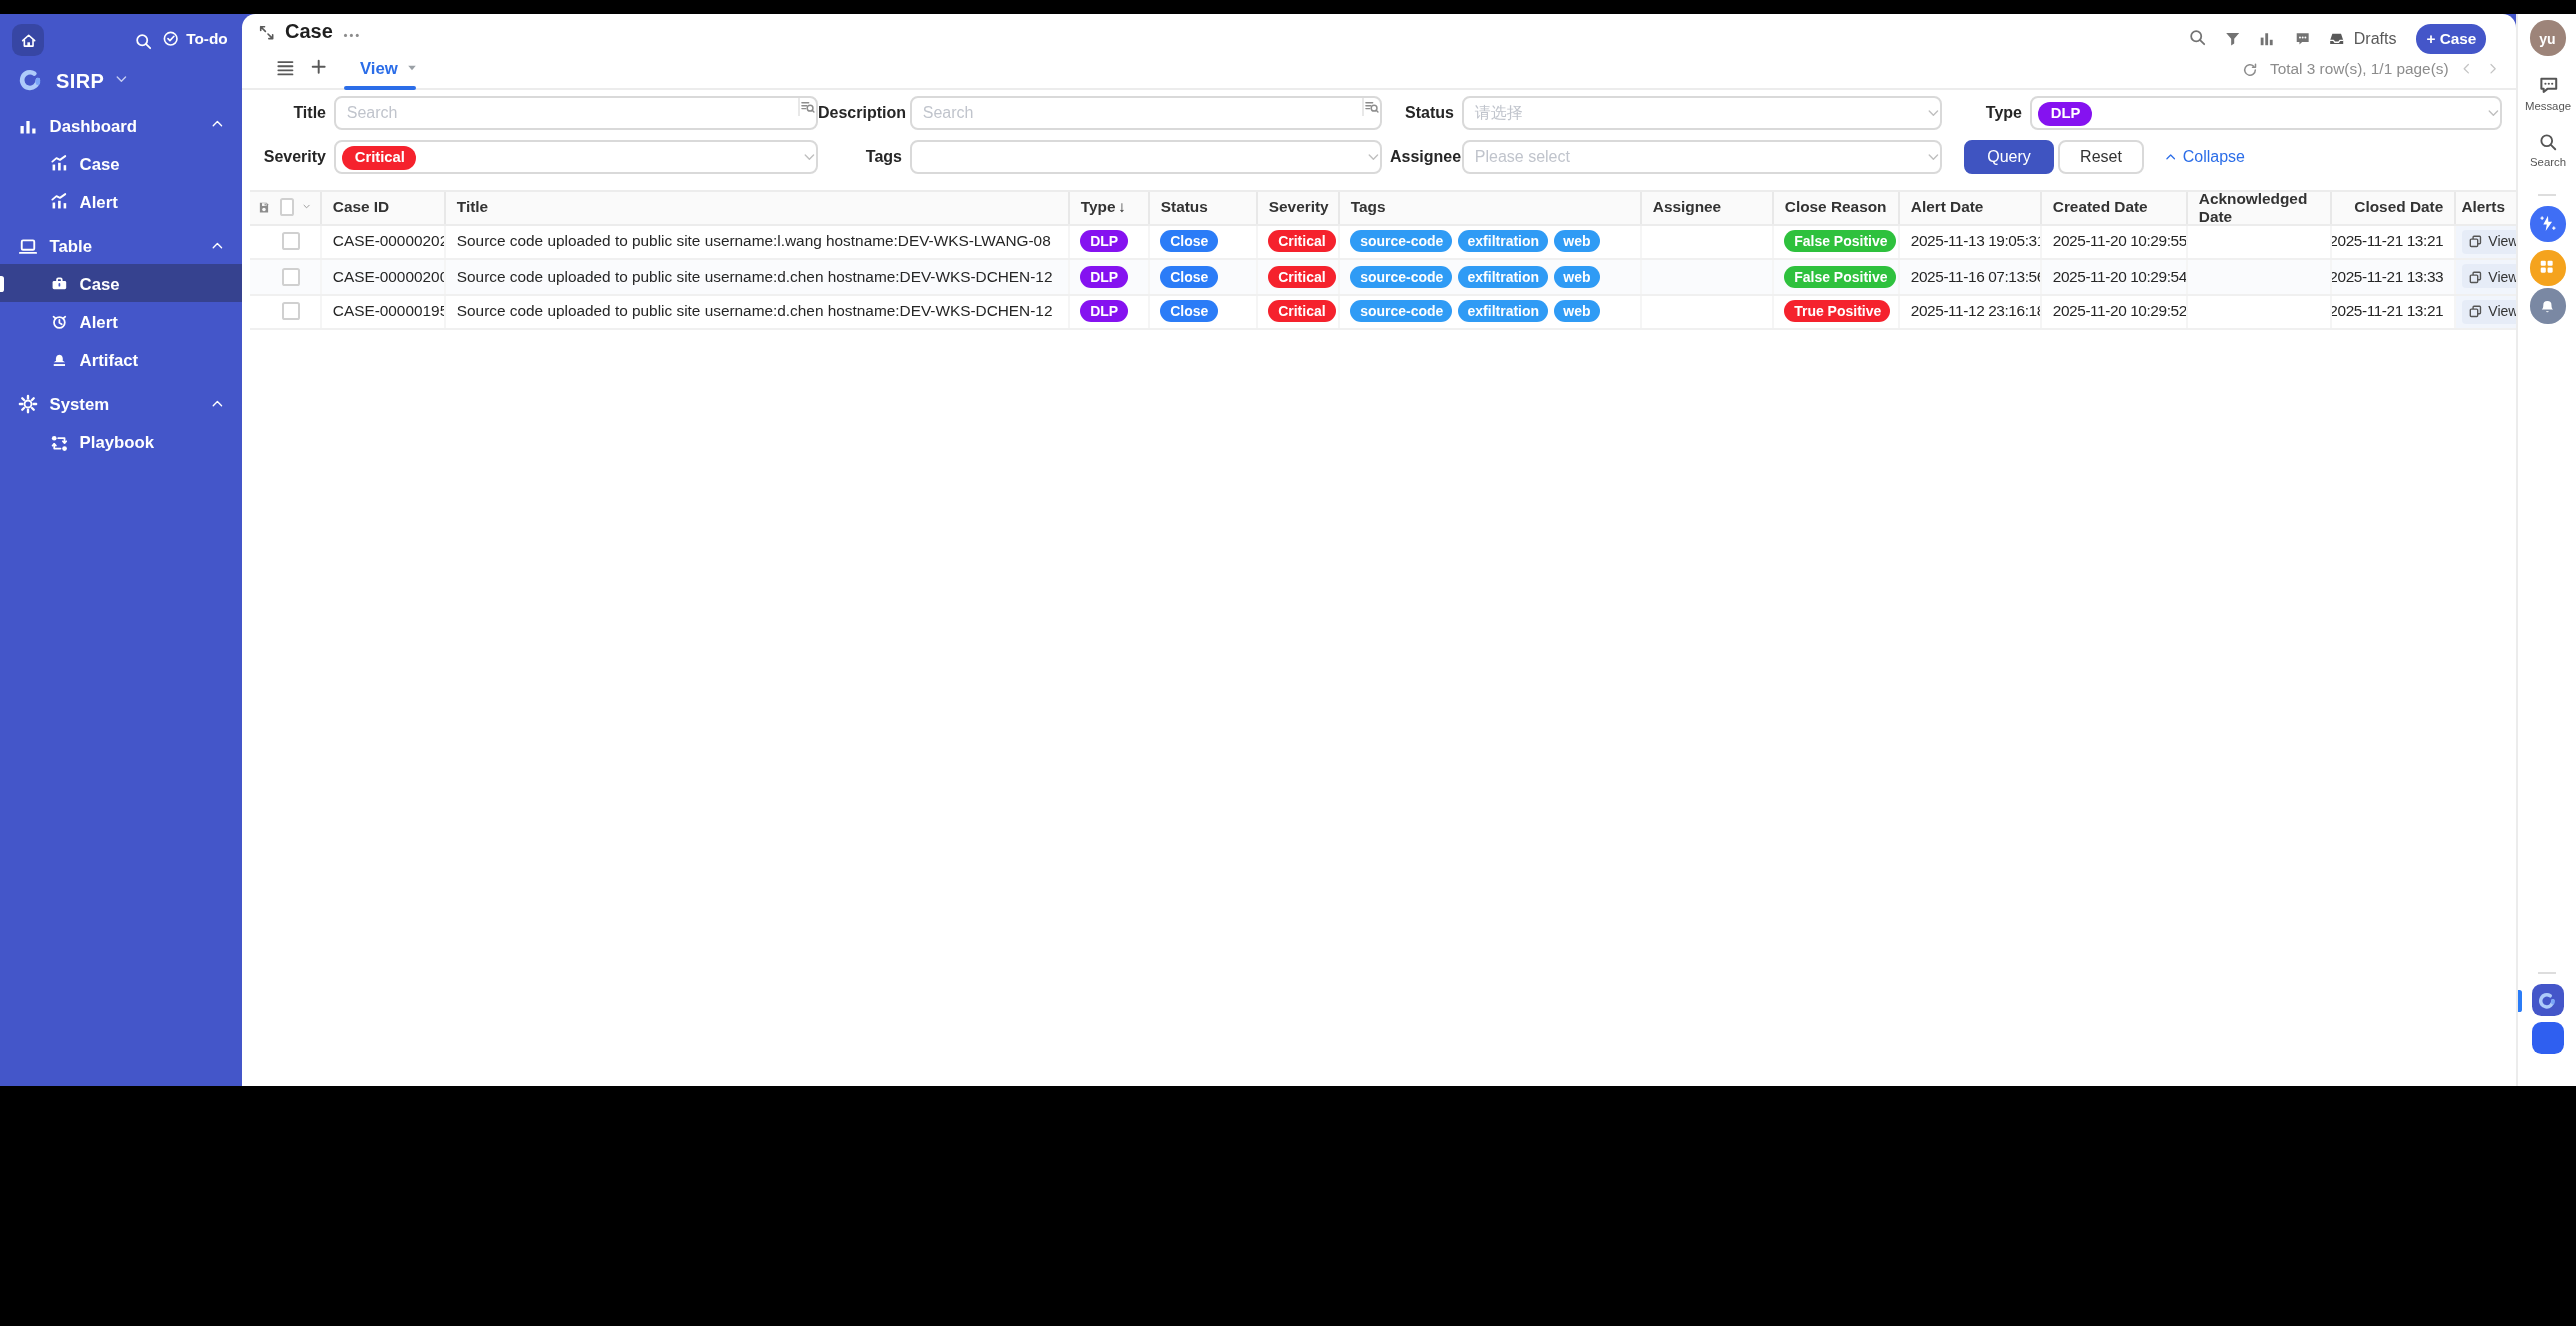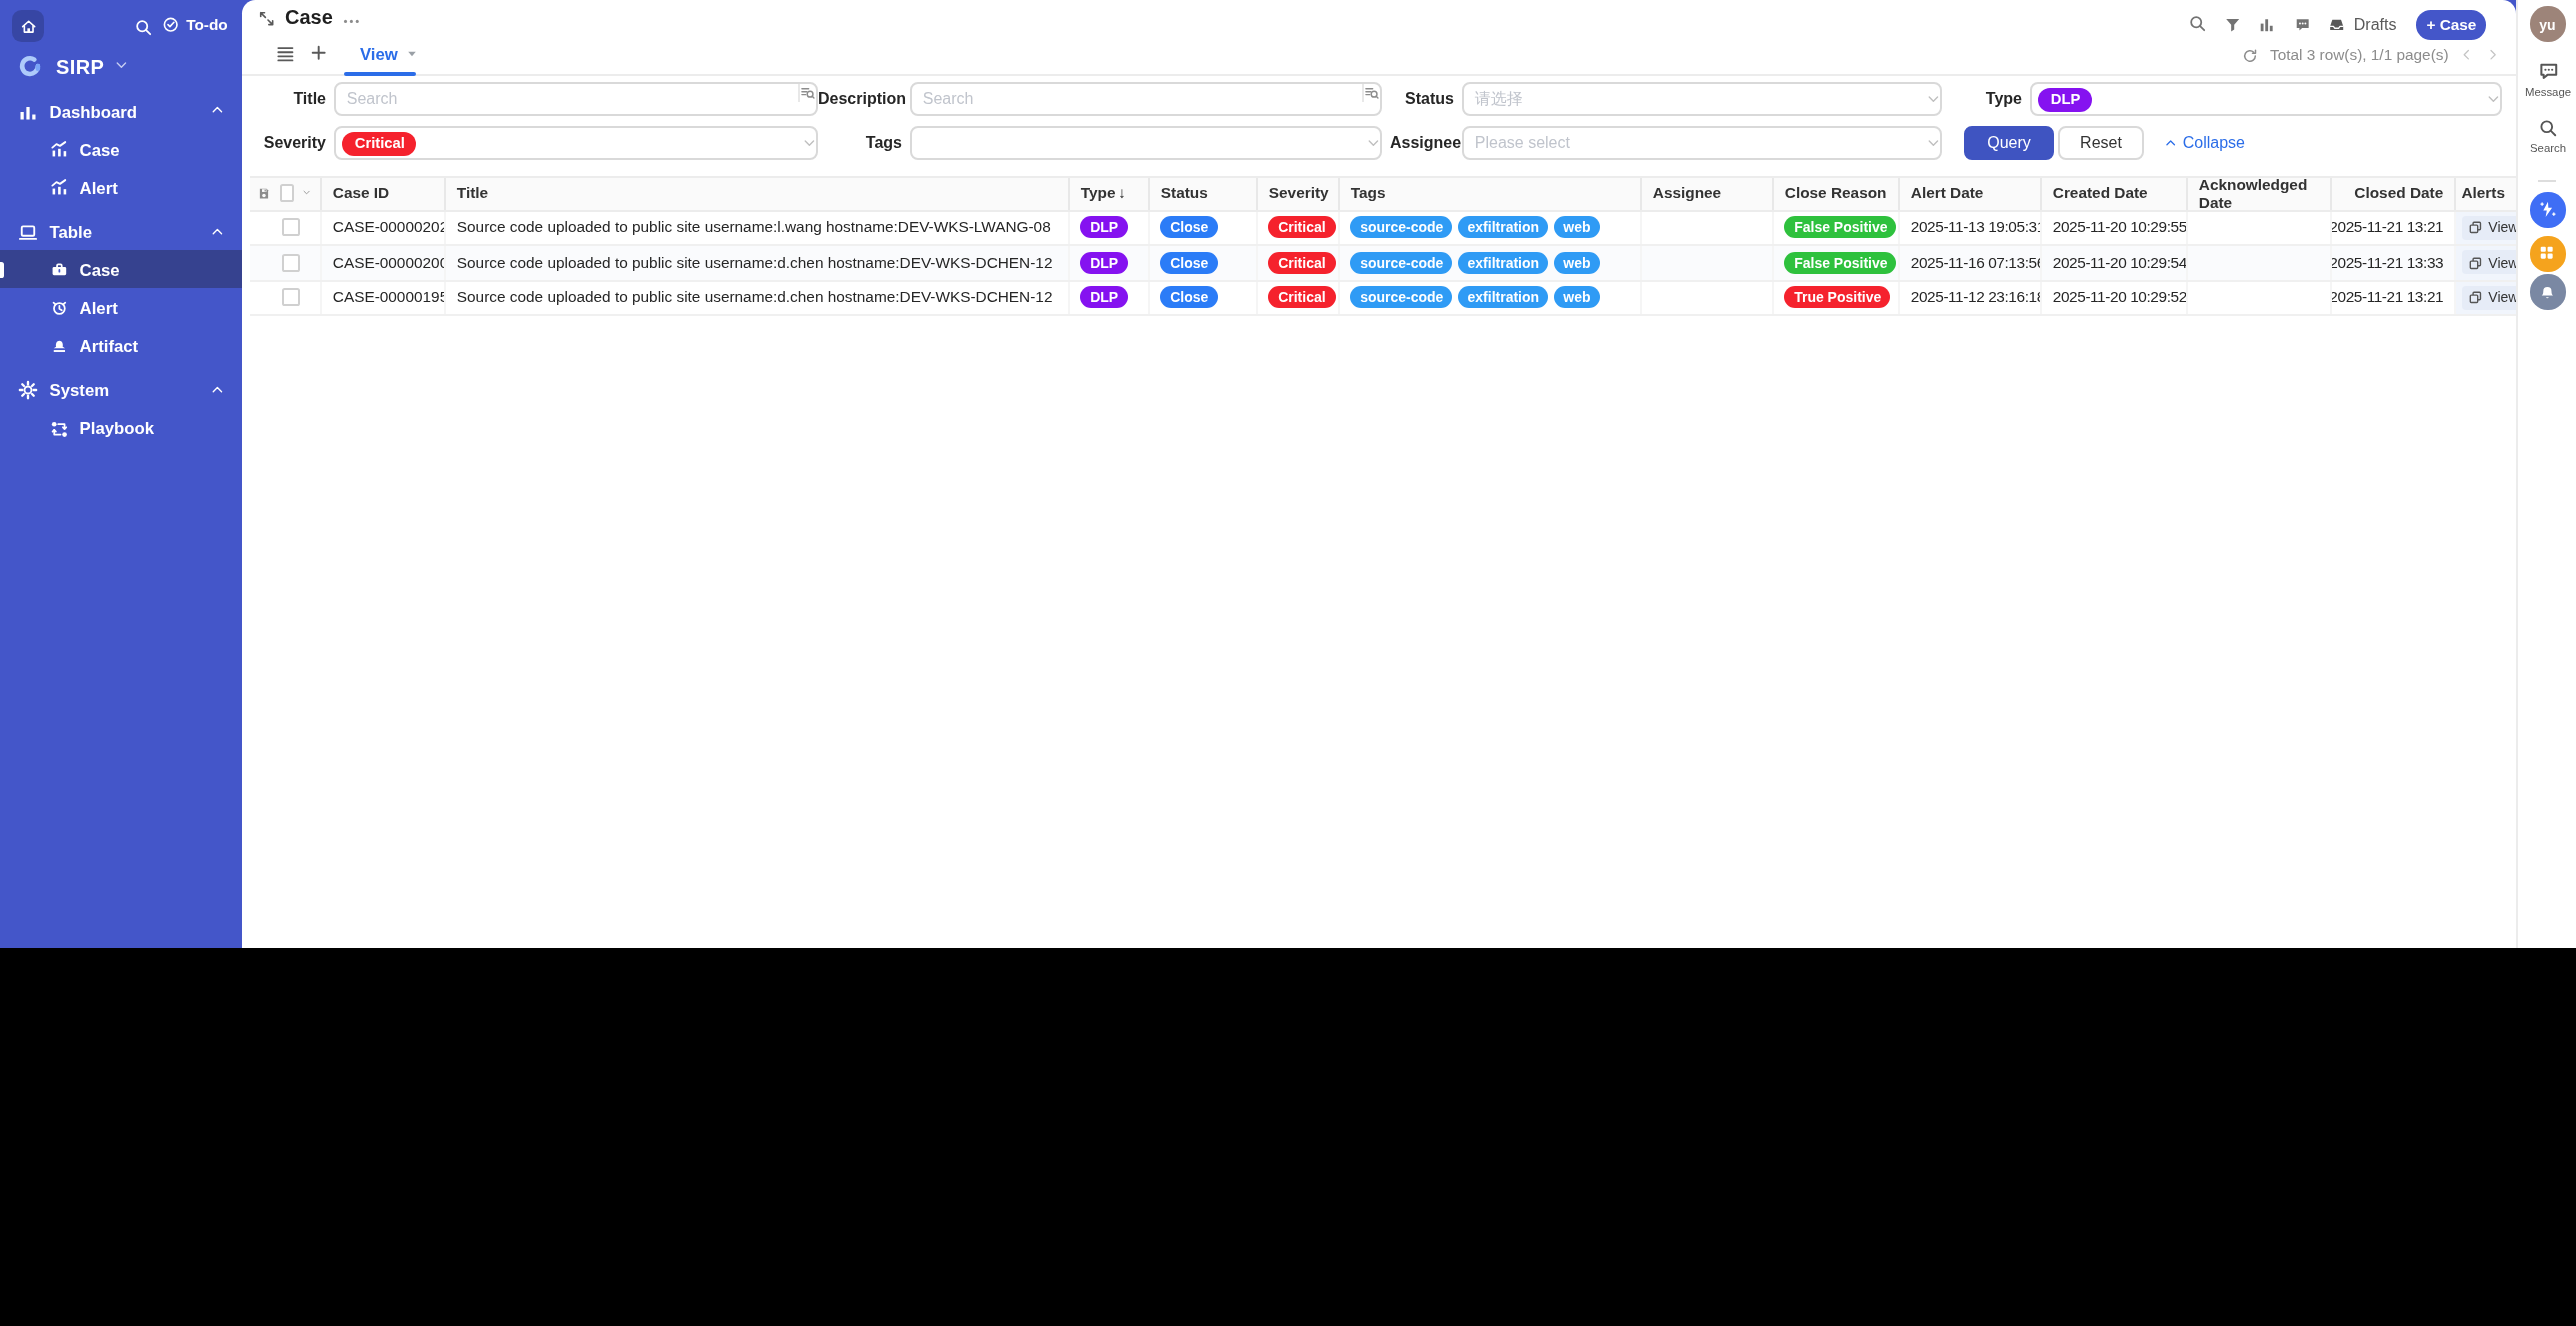--- a/index.html
+++ b/index.html
@@ -1,18 +1,18 @@
 <!DOCTYPE html>
 <html style="font-size:10.8px"><head>
 <meta charset="utf-8">
 <style>
   * { margin:0; padding:0; box-sizing:border-box; }
   html,body { background:#000; }
   body { font-family:"Liberation Sans", sans-serif; }
-  .viewport { width:2576px; height:948px; overflow:hidden; position:relative; background:#4456c9; }
+  .viewport { width:2576px; height:1072px; overflow:hidden; position:relative; background:#4456c9;margin-top:14px; }
   .scale { width:1288px; height:664px; transform:scale(2); transform-origin:0 0; position:relative; background:#4456c9; }
   svg { display:block; }
 
   
   .sidebar { position:absolute; left:0; top:0; width:121px; height:664px; background:#4456c9; color:#fff; }
   .sb-top { position:absolute; left:0; top:0; width:121px; height:27px; }
   .home-btn { position:absolute; left:6px; top:5.4px; width:16px; height:16px; border-radius:4.7px; background:rgba(0,0,0,.18); display:flex; align-items:center; justify-content:center; }
   .sb-search { position:absolute; left:67px; top:8.7px; width:9.4px; height:9.4px; }
   .sb-todo { position:absolute; left:81px; top:8px; display:flex; align-items:center; gap:3.4px; font-size:7.7px; font-weight:bold; }
   .brand { position:absolute; left:8px; top:26px; display:flex; align-items:center; gap:6px; }

